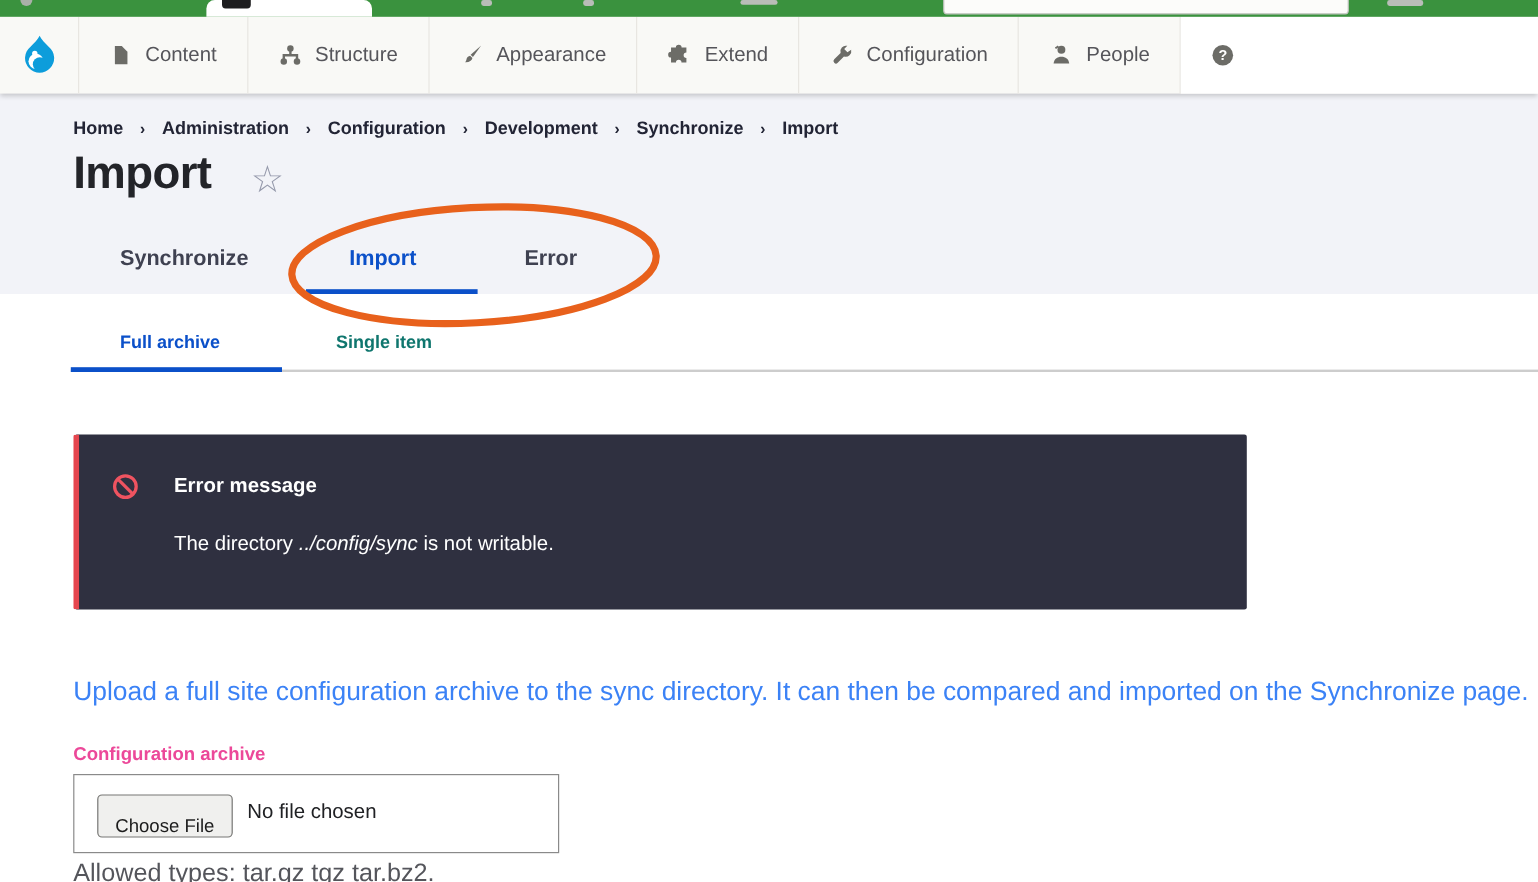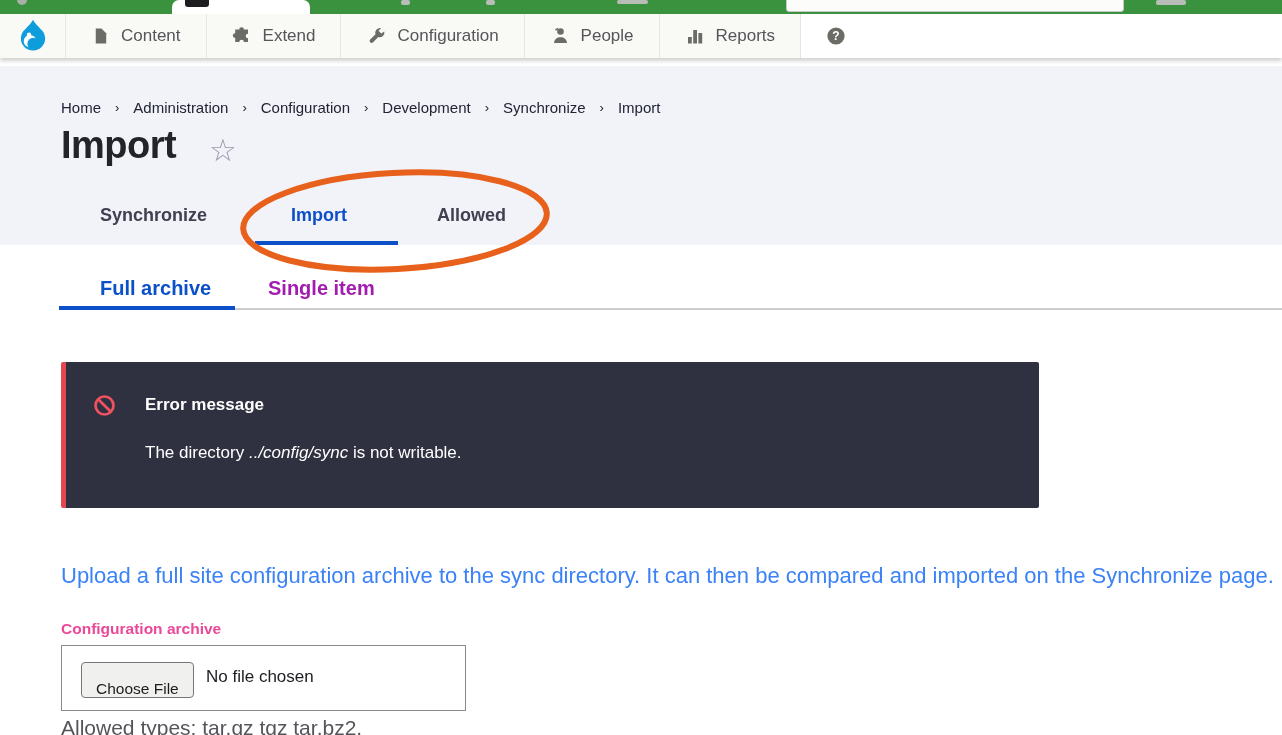--- a/index.html
+++ b/index.html
@@ -12,43 +12,43 @@
   .tab-favicon{position:absolute;left:13px;top:0;width:24px;height:7px;background:#1d1d1f;border-radius:0 0 3px 3px}
   .bar-bit{position:absolute;background:#b9bdb8;border-radius:2px}
   .bit-a{left:17px;top:0;width:10px;height:5px;border-radius:0 0 5px 5px;background:#a9b0a8}
   .bit-b{left:401px;top:0;width:9px;height:5px}
   .bit-c{left:486px;top:0;width:9px;height:5px}
   .bit-d{left:617px;top:0;width:31px;height:4px}
   .bit-e{left:1156px;top:0;width:30px;height:5px}
   .browser-search{position:absolute;left:786px;top:-5px;width:338px;height:17px;background:#fcfcfa;border:1px solid #c8c8c5;border-radius:3px}
 
   
-  .toolbar{position:absolute;top:14px;left:0;width:1282px;height:44px;background:#f9f9f6;display:flex;align-items:stretch;box-shadow:0 3px 4px rgba(0,0,0,.18);z-index:4}
+  .toolbar{position:absolute;top:14px;left:0;width:1282px;height:64px;background:#f9f9f6;display:flex;align-items:stretch;box-shadow:0 3px 4px rgba(0,0,0,.18);z-index:4}
   .logo-cell{width:66px;display:flex;align-items:center;justify-content:center;border-right:1px solid #e8e6e1;cursor:pointer}
   .tb-item{display:flex;align-items:center;gap:11px;padding:0 25px;border-right:1px solid #e8e6e1;color:#55555a;font-size:17px;cursor:pointer;white-space:nowrap}
   .tb-item.help{background:#fff;border-right:none;flex:1}
   .tb-icon{display:flex;align-items:center}
 
   
   .hero{position:absolute;top:66px;left:0;width:1282px;height:179px;background:#f2f3f8;z-index:1}
-  .breadcrumb{position:absolute;left:61px;top:33px;display:flex;gap:14px;align-items:center;font-size:15px;font-weight:400;color:#222435}
+  .breadcrumb{position:absolute;left:61px;top:33px;display:flex;gap:14px;align-items:center;font-size:15px;font-weight:700;color:#222435}
   .crumb{cursor:pointer}
   .crumb-sep{font-size:13px;color:#222435}
   .page-title{position:absolute;left:61px;top:58px;font-size:38px;font-weight:800;color:#232429;letter-spacing:-.5px}
   .star{position:absolute;left:209px;top:66px;font-size:31px;color:#9599ab;font-weight:400;cursor:pointer}
   .ptab{position:absolute;top:139px;font-size:18px;font-weight:700;color:#3f4151;cursor:pointer}
   .ptab.sync{left:100px}
   .ptab.imp{left:291px;color:#0b50c9}
   .ptab.exp{left:437px}
   .ptab-underline{position:absolute;left:255px;bottom:0;width:143px;height:4px;background:#0b50c9}
 
   
-  .stab{position:absolute;font-size:20px;font-weight:700;cursor:pointer}
+  .stab{position:absolute;font-size:15px;font-weight:700;cursor:pointer}
   .stab.full{left:100px;top:277px;color:#0b50c9}
-  .stab.single{left:268px;top:277px;color:#a21caf}
+  .stab.single{left:280px;top:277px;color:#0f766e}
   .stab-grayline{position:absolute;left:59px;top:308px;width:1223px;height:2px;background:#cdcdcd}
   .stab-underline{position:absolute;left:59px;top:306px;width:176px;height:4px;background:#0b50c9}
 
   
   .error-box{position:absolute;left:61px;top:362px;width:978px;height:146px;background:#2f3040;border-left:5px solid #e5464f;border-radius:2px;color:#fff}
   .err-icon{position:absolute;left:27px;top:32px;display:flex}
   .err-title{position:absolute;left:79px;top:33px;font-size:17px;font-weight:700}
   .err-body{position:absolute;left:79px;top:81px;font-size:17px}
   .err-body em{font-style:italic}
 
@@ -92,21 +92,41 @@
 
   <div class="tb-item">
     <span class="tb-icon">
       <svg width="19" height="20" viewBox="0 0 20 20">
           <path d="M5 2h6l5 5v11H5z" fill="#6c6c67"></path>
         </svg>
     </span>
     <span>Content</span>
   </div>
 
-
+  <div class="tb-item">
+    <span class="tb-icon">
+      <svg width="20" height="20" viewBox="0 0 20 20">
+        <path d="M10 6v4M10 10H4.5v4M10 10h5.5v4" stroke="#6c6c67" stroke-width="2" fill="none"></path>
+        <circle cx="10" cy="4.5" r="2.7" fill="#6c6c67"></circle>
+          <circle cx="4.5" cy="15.2" r="2.7" fill="#6c6c67"></circle>
+          <circle cx="15.5" cy="15.2" r="2.7" fill="#6c6c67"></circle>
+      </svg>
+    </span>
+    <span>Structure</span>
+  </div>
+
+  <div class="tb-item">
+    <span class="tb-icon">
+      <svg width="20" height="20" viewBox="0 0 20 20">
+        <path d="M18 2 9.2 9.6l1.9 1.9L18 2z" fill="#6c6c67"></path>
+        <path d="M8.7 10.4l2 2c-.5 2.3-2.7 3.7-6.1 3.5 1.1-1 1-2.2 1.4-3.3.3-1.1 1.4-1.9 2.7-2.2z" fill="#6c6c67"></path>
+      </svg>
+    </span>
+    <span>Appearance</span>
+  </div>
 
   <div class="tb-item">
     <span class="tb-icon">
       <svg width="20" height="20" viewBox="0 0 20 20">
         <path d="M7.2 3.6a2.4 2.4 0 0 1 4.8 0h4v4.1a2.3 2.3 0 0 0 0 4.6V16h-4.1a2.3 2.3 0 1 0-4.6 0H3.2v-4a2.4 2.4 0 0 1 0-4.8v-3.6h4z" fill="#6c6c67"></path>
       </svg>
     </span>
     <span>Extend</span>
   </div>
 
@@ -124,30 +144,20 @@
     <span class="tb-icon">
       <svg width="20" height="20" viewBox="0 0 20 20">
         <circle cx="10.5" cy="5.5" r="3.3" fill="#6c6c67"></circle>
         <path d="M4 17c.4-3.9 3-5.7 6.5-5.7S16.6 13.1 17 17z" fill="#6c6c67"></path>
         <path d="M5.5 4.2 8 2.5" stroke="#6c6c67" stroke-width="1.6"></path>
       </svg>
     </span>
     <span>People</span>
   </div>
 
-  <div class="tb-item">
-    <span class="tb-icon">
-      <svg width="20" height="20" viewBox="0 0 20 20">
-        <rect x="3" y="11" width="3.8" height="6.5" fill="#6c6c67"></rect>
-        <rect x="8.2" y="4" width="3.8" height="13.5" fill="#6c6c67"></rect>
-        <rect x="13.4" y="7" width="3.8" height="10.5" fill="#6c6c67"></rect>
-      </svg>
-    </span>
-    <span>Reports</span>
-  </div>
 
   <div class="tb-item help">
     <span class="tb-icon">
       <svg width="20" height="20" viewBox="0 0 20 20">
         <circle cx="10" cy="10" r="8.6" fill="#6c6c67"></circle>
         <text x="10" y="14.2" text-anchor="middle" font-size="12" font-weight="bold" fill="#fff">?</text>
       </svg>
     </span>
 
   </div>
@@ -166,21 +176,21 @@
     <span class="crumb">Synchronize</span>
     <span class="crumb-sep">›</span>
     <span class="crumb">Import</span>
   </div>
 
   <h1 class="page-title">Import</h1>
   <span class="star">☆</span>
 
   <span class="ptab sync">Synchronize</span>
   <span class="ptab imp">Import</span>
-  <span class="ptab exp">Allowed</span>
+  <span class="ptab exp">Error</span>
   <div class="ptab-underline"></div>
 </div>
 
 <span class="stab full">Full archive</span>
 <span class="stab single">Single item</span>
 <div class="stab-grayline"></div>
 <div class="stab-underline"></div>
 
 <div class="error-box">
   <span class="err-icon">

